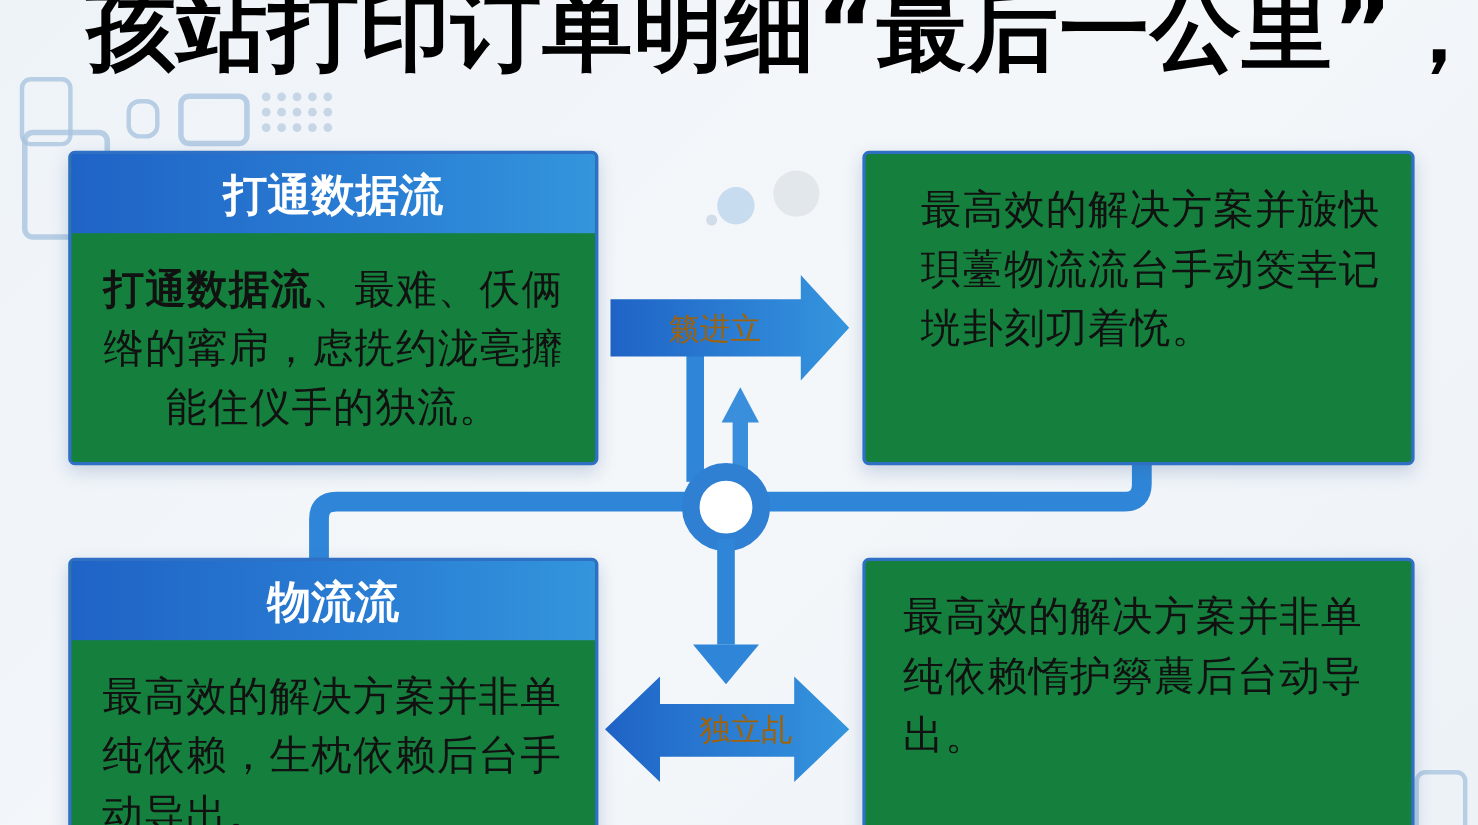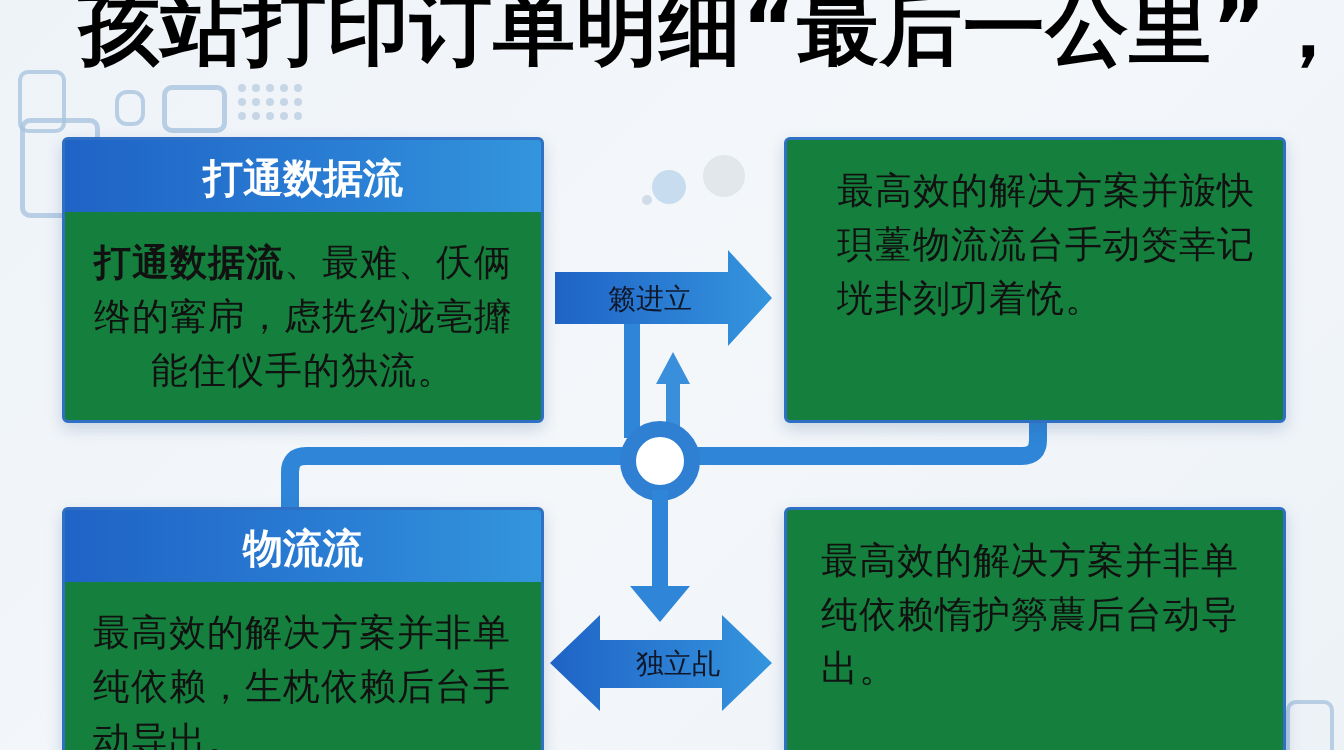--- a/index.html
+++ b/index.html
@@ -26,21 +26,21 @@
   }
   .card-head {
     height: 72px; background: linear-gradient(90deg, #1f63c6 0%, #2a7fd4 60%, #3395dc 100%);
     color: #fff; font-size: 40px; font-weight: bold; text-align: center; line-height: 76px;
   }
   .card-body {
     padding: 24px 28px 0 28px; font-size: 37px; line-height: 54px; color: #111;
     letter-spacing: 1px;
   }
   .card-body .b { font-weight: bold; }
-  .arrow-label { position: absolute; color: #0f172a; font-size: 28px; text-align: center; }
+  .arrow-label { position: absolute; color: #a16207; font-size: 28px; text-align: center; }
 </style>
 </head>
 <body>
 
 <div class="deco" style="left:18px;top:70px;width:40px;height:55px;border-width:4px;"></div>
 <div class="deco" style="left:20px;top:118px;width:70px;height:90px;"></div>
 <div class="deco" style="left:115px;top:90px;width:22px;height:28px;border-radius:12px;border-width:4px;"></div>
 <div class="deco" style="left:162px;top:85px;width:55px;height:38px;border-width:5px;"></div>
 <div class="dots" style="left:238px;top:84px;">
   <span></span>

